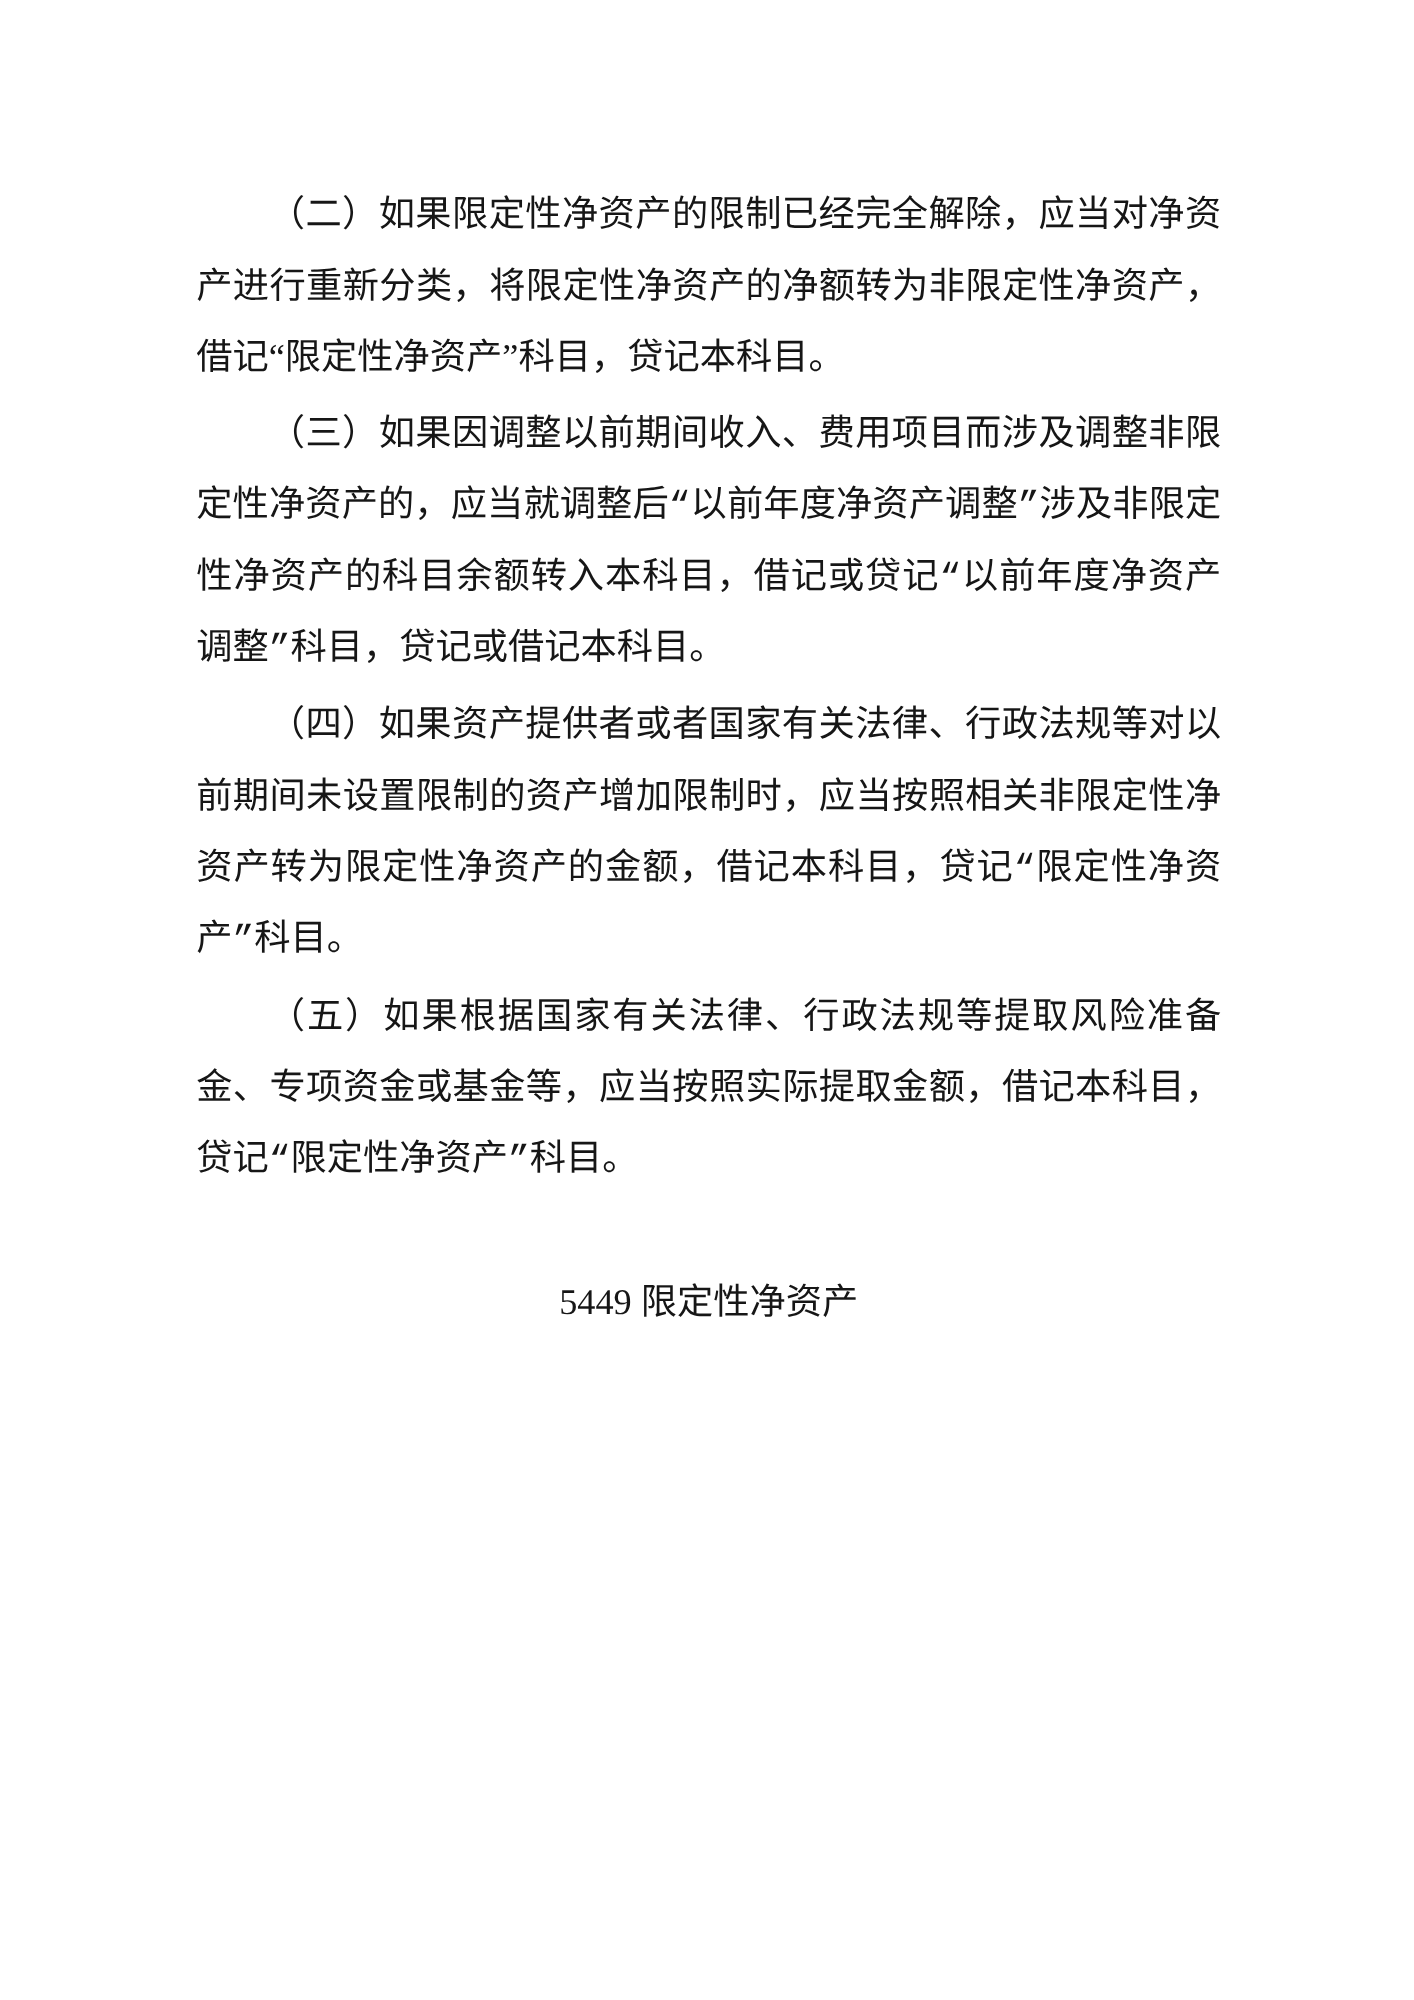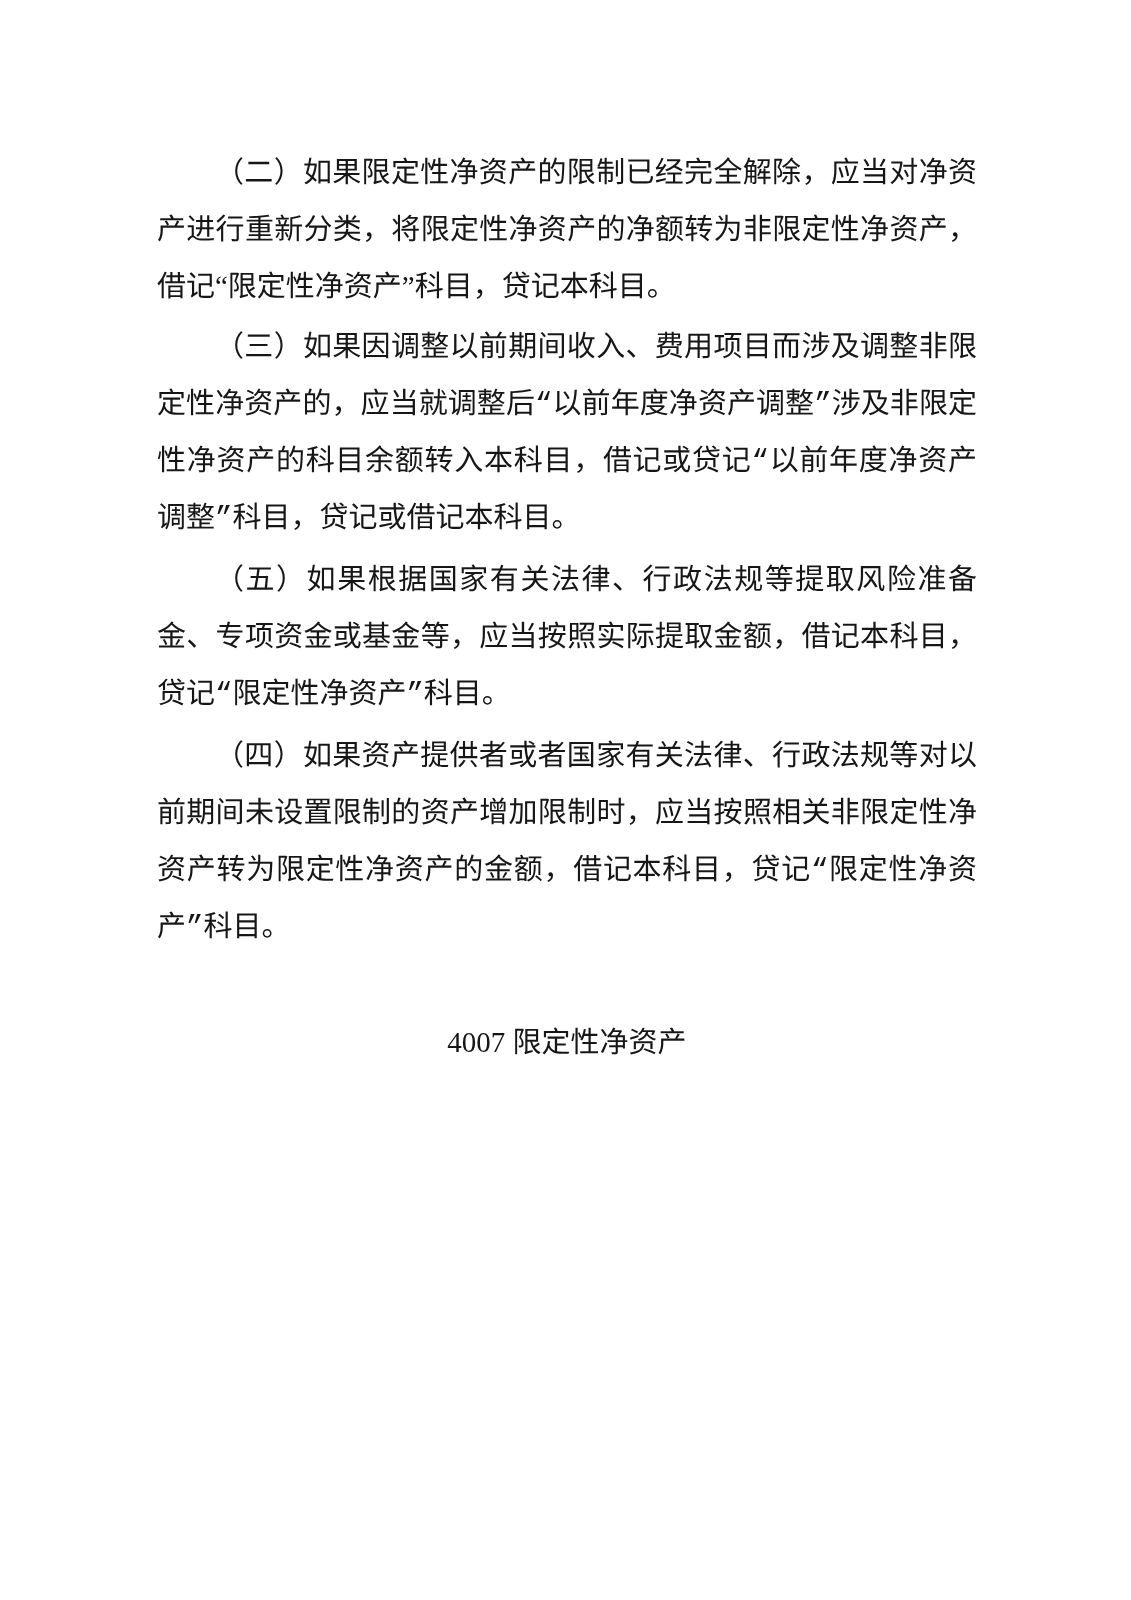--- a/index.html
+++ b/index.html
@@ -58,20 +58,20 @@
     color: #111111;
   }
 </style>
 </head>
 <body>
 
 <div class="page">
   <div class="content">
     <p class="body-para">（二）如果限定性净资产的限制已经完全解除，应当对净资产进行重新分类，将限定性净资产的净额转为非限定性净资产，借记“限定性净资产”科目，贷记本科目。</p>
     <p class="body-para">（三）如果因调整以前期间收入、费用项目而涉及调整非限定性净资产的，应当就调整后“以前年度净资产调整”涉及非限定性净资产的科目余额转入本科目，借记或贷记“以前年度净资产调整”科目，贷记或借记本科目。</p>
+    <p class="body-para">（四）如果资产提供者或者国家有关法律、行政法规等对以前期间未设置限制的资产增加限制时，应当按照相关非限定性净资产转为限定性净资产的金额，借记本科目，贷记“限定性净资产”科目。</p>
     <p class="body-para">（五）如果根据国家有关法律、行政法规等提取风险准备金、专项资金或基金等，应当按照实际提取金额，借记本科目，贷记“限定性净资产”科目。</p>
-    <p class="body-para">（四）如果资产提供者或者国家有关法律、行政法规等对以前期间未设置限制的资产增加限制时，应当按照相关非限定性净资产转为限定性净资产的金额，借记本科目，贷记“限定性净资产”科目。</p>
 
-    <h2 class="section-heading">4007 限定性净资产</h2>
+    <h2 class="section-heading">5449 限定性净资产</h2>
 
   </div>
 
 </div>
 
 </body></html>

